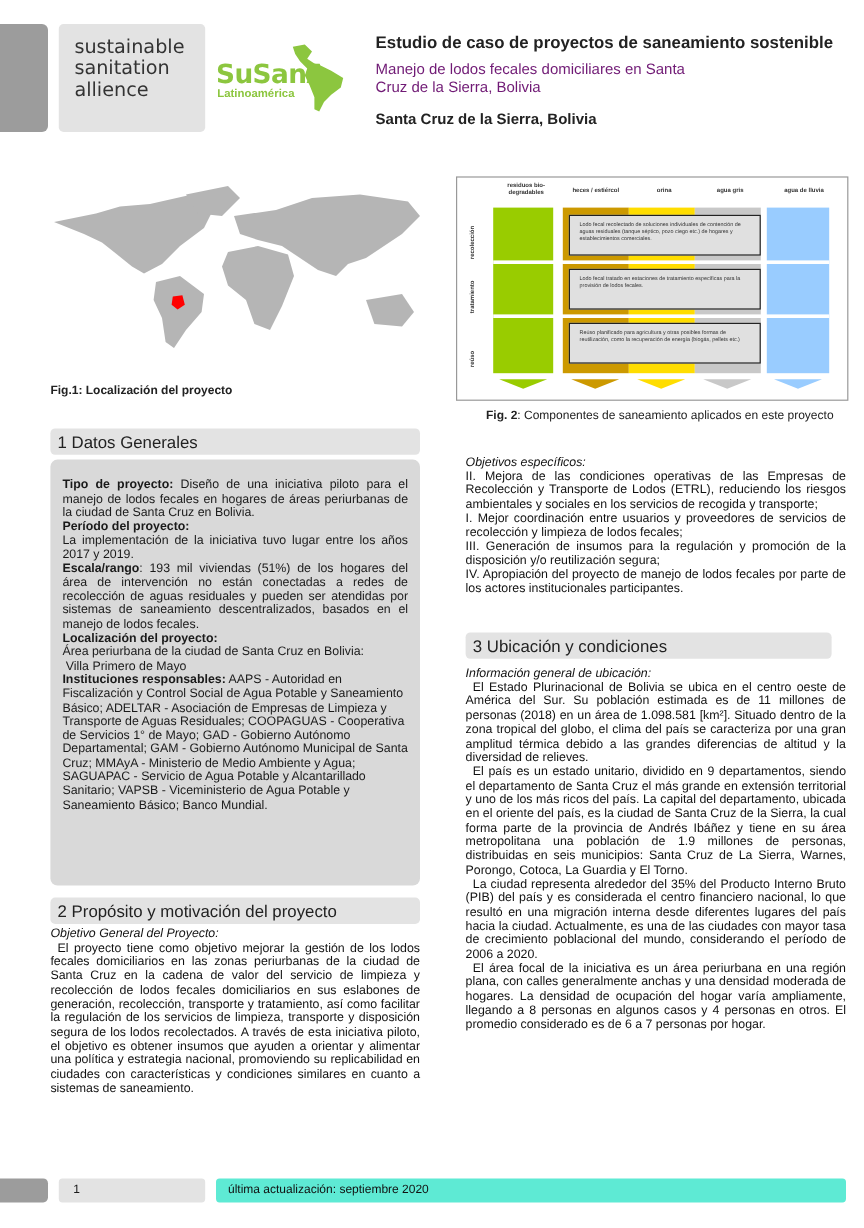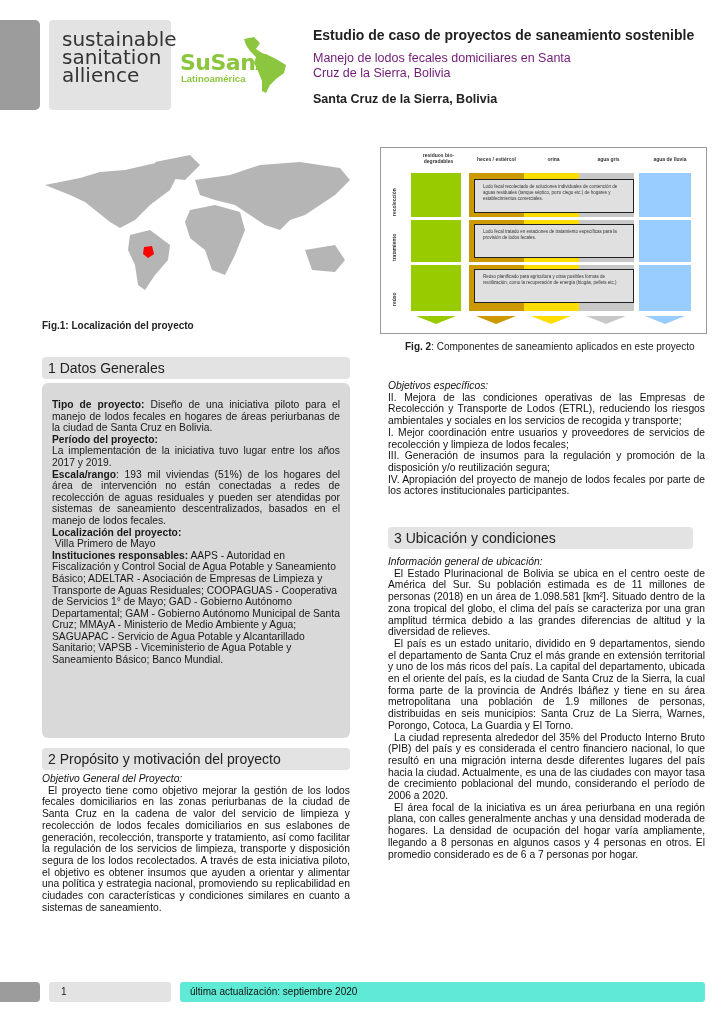--- a/index.html
+++ b/index.html
@@ -1,20 +1,20 @@
 <!DOCTYPE html>
 <html><head>
 <meta charset="utf-8">
 <style>
   html, body { margin:0; padding:0; background:#fff; }
   body { width:720px; height:1023px; position:relative; overflow:hidden; font-family:"Liberation Sans", sans-serif; color:#1a1a1a; }
   .abs { position:absolute; }
   .leftbar { left:0; top:20px; width:40px; height:90px; background:#9c9c9c; border-radius:0 5px 5px 0; }
   .ssa { left:49px; top:20px; width:122px; height:90px; background:#e3e3e3; border-radius:4px; }
-  .ssa-text { left:62px; top:30px; font-family:"DejaVu Sans", sans-serif; font-size:20px; line-height:18px; color:#333; }
+  .ssa-text { left:62px; top:30px; font-family:"DejaVu Sans", sans-serif; font-size:16px; line-height:18px; color:#333; }
   .susana { left:180px; top:50px; font-family:"DejaVu Sans", sans-serif; font-weight:bold; font-size:22px; color:#8cc63f; letter-spacing:-0.5px; }
   .susana-sub { left:181px; top:73px; font-size:9.5px; font-weight:bold; color:#8cc63f; }
   .h-title { left:313px; top:27px; font-size:14px; font-weight:bold; color:#222; }
   .h-sub { left:313px; top:51px; font-size:12.5px; font-weight:normal; color:#701a75; line-height:15px; width:260px; }
   .h-loc { left:313px; top:92px; font-size:12.5px; font-weight:bold; color:#222; }
   .map { left:40px; top:150px; width:320px; height:160px; }
   .fig1 { left:42px; top:320px; font-size:10px; font-weight:bold; color:#222; }
   .fig2box { left:380px; top:147px; width:325px; height:185px; border:1px solid #999; background:#fff; }
   .fig2cap { left:405px; top:341px; font-size:10px; color:#222; line-height:12px; width:300px; }
   .sechead { background:#e3e3e3; border-radius:4px; font-size:14px; color:#222; padding:3px 6px; box-sizing:border-box; height:22px; line-height:17px; }
@@ -94,20 +94,21 @@
 </div>
 <div class="abs fig2cap"><span class="b">Fig. 2</span><span>: Componentes de saneamiento aplicados en este proyecto</span></div>
 
 <div class="abs sechead" style="left:42px;top:357px;width:308px;">1 Datos Generales</div>
 <div class="abs secbox">
   <div style="margin-top:4px;"><span class="b">Tipo de proyecto:</span><span> Diseño de una iniciativa piloto para el manejo de lodos fecales en hogares de áreas periurbanas de la ciudad de Santa Cruz en Bolivia.</span></div>
   <div class="b">Período del proyecto:</div>
   <div>La implementación de la iniciativa tuvo lugar entre los años 2017 y 2019.</div>
   <div><span class="b">Escala/rango</span><span>: 193 mil viviendas (51%) de los hogares del área de intervención no están conectadas a redes de recolección de aguas residuales y pueden ser atendidas por sistemas de saneamiento descentralizados, basados en el manejo de lodos fecales.</span></div>
   <div class="b">Localización del proyecto:</div>
+  <div style="text-align:left;">Área periurbana de la ciudad de Santa Cruz en Bolivia:</div>
   <div style="text-align:left;white-space:pre;"> Villa Primero de Mayo</div>
   <div style="text-align:left;"><span class="b">Instituciones responsables:</span><span> AAPS - Autoridad en Fiscalización y Control Social de Agua Potable y Saneamiento Básico; ADELTAR - Asociación de Empresas  de Limpieza y Transporte de Aguas Residuales; COOPAGUAS - Cooperativa de Servicios 1° de Mayo; GAD - Gobierno Autónomo Departamental; GAM - Gobierno Autónomo Municipal de Santa Cruz; MMAyA - Ministerio de Medio Ambiente y Agua; SAGUAPAC - Servicio de Agua Potable y Alcantarillado Sanitario; VAPSB - Viceministerio de Agua Potable y Saneamiento Básico; Banco Mundial.</span></div>
 </div>
 
 <div class="abs sechead" style="left:42px;top:748px;width:308px;">2 Propósito y motivación del proyecto</div>
 <div class="abs para" style="left:42px;top:773px;width:308px;">
   <div class="i">Objetivo General del Proyecto:</div>
   <div style="text-indent:6px;">El proyecto tiene como objetivo mejorar la gestión de los lodos fecales domiciliarios en las zonas periurbanas de la ciudad de Santa Cruz en la cadena de valor del servicio de limpieza y recolección de lodos fecales domiciliarios en sus eslabones de generación, recolección, transporte y tratamiento, así como facilitar la regulación de los servicios de limpieza, transporte y disposición segura de los lodos recolectados. A través de esta iniciativa piloto, el objetivo es obtener insumos que ayuden a orientar y alimentar una política y estrategia nacional, promoviendo su replicabilidad en ciudades con características y condiciones similares en cuanto a sistemas de saneamiento.</div>
 </div>
 

